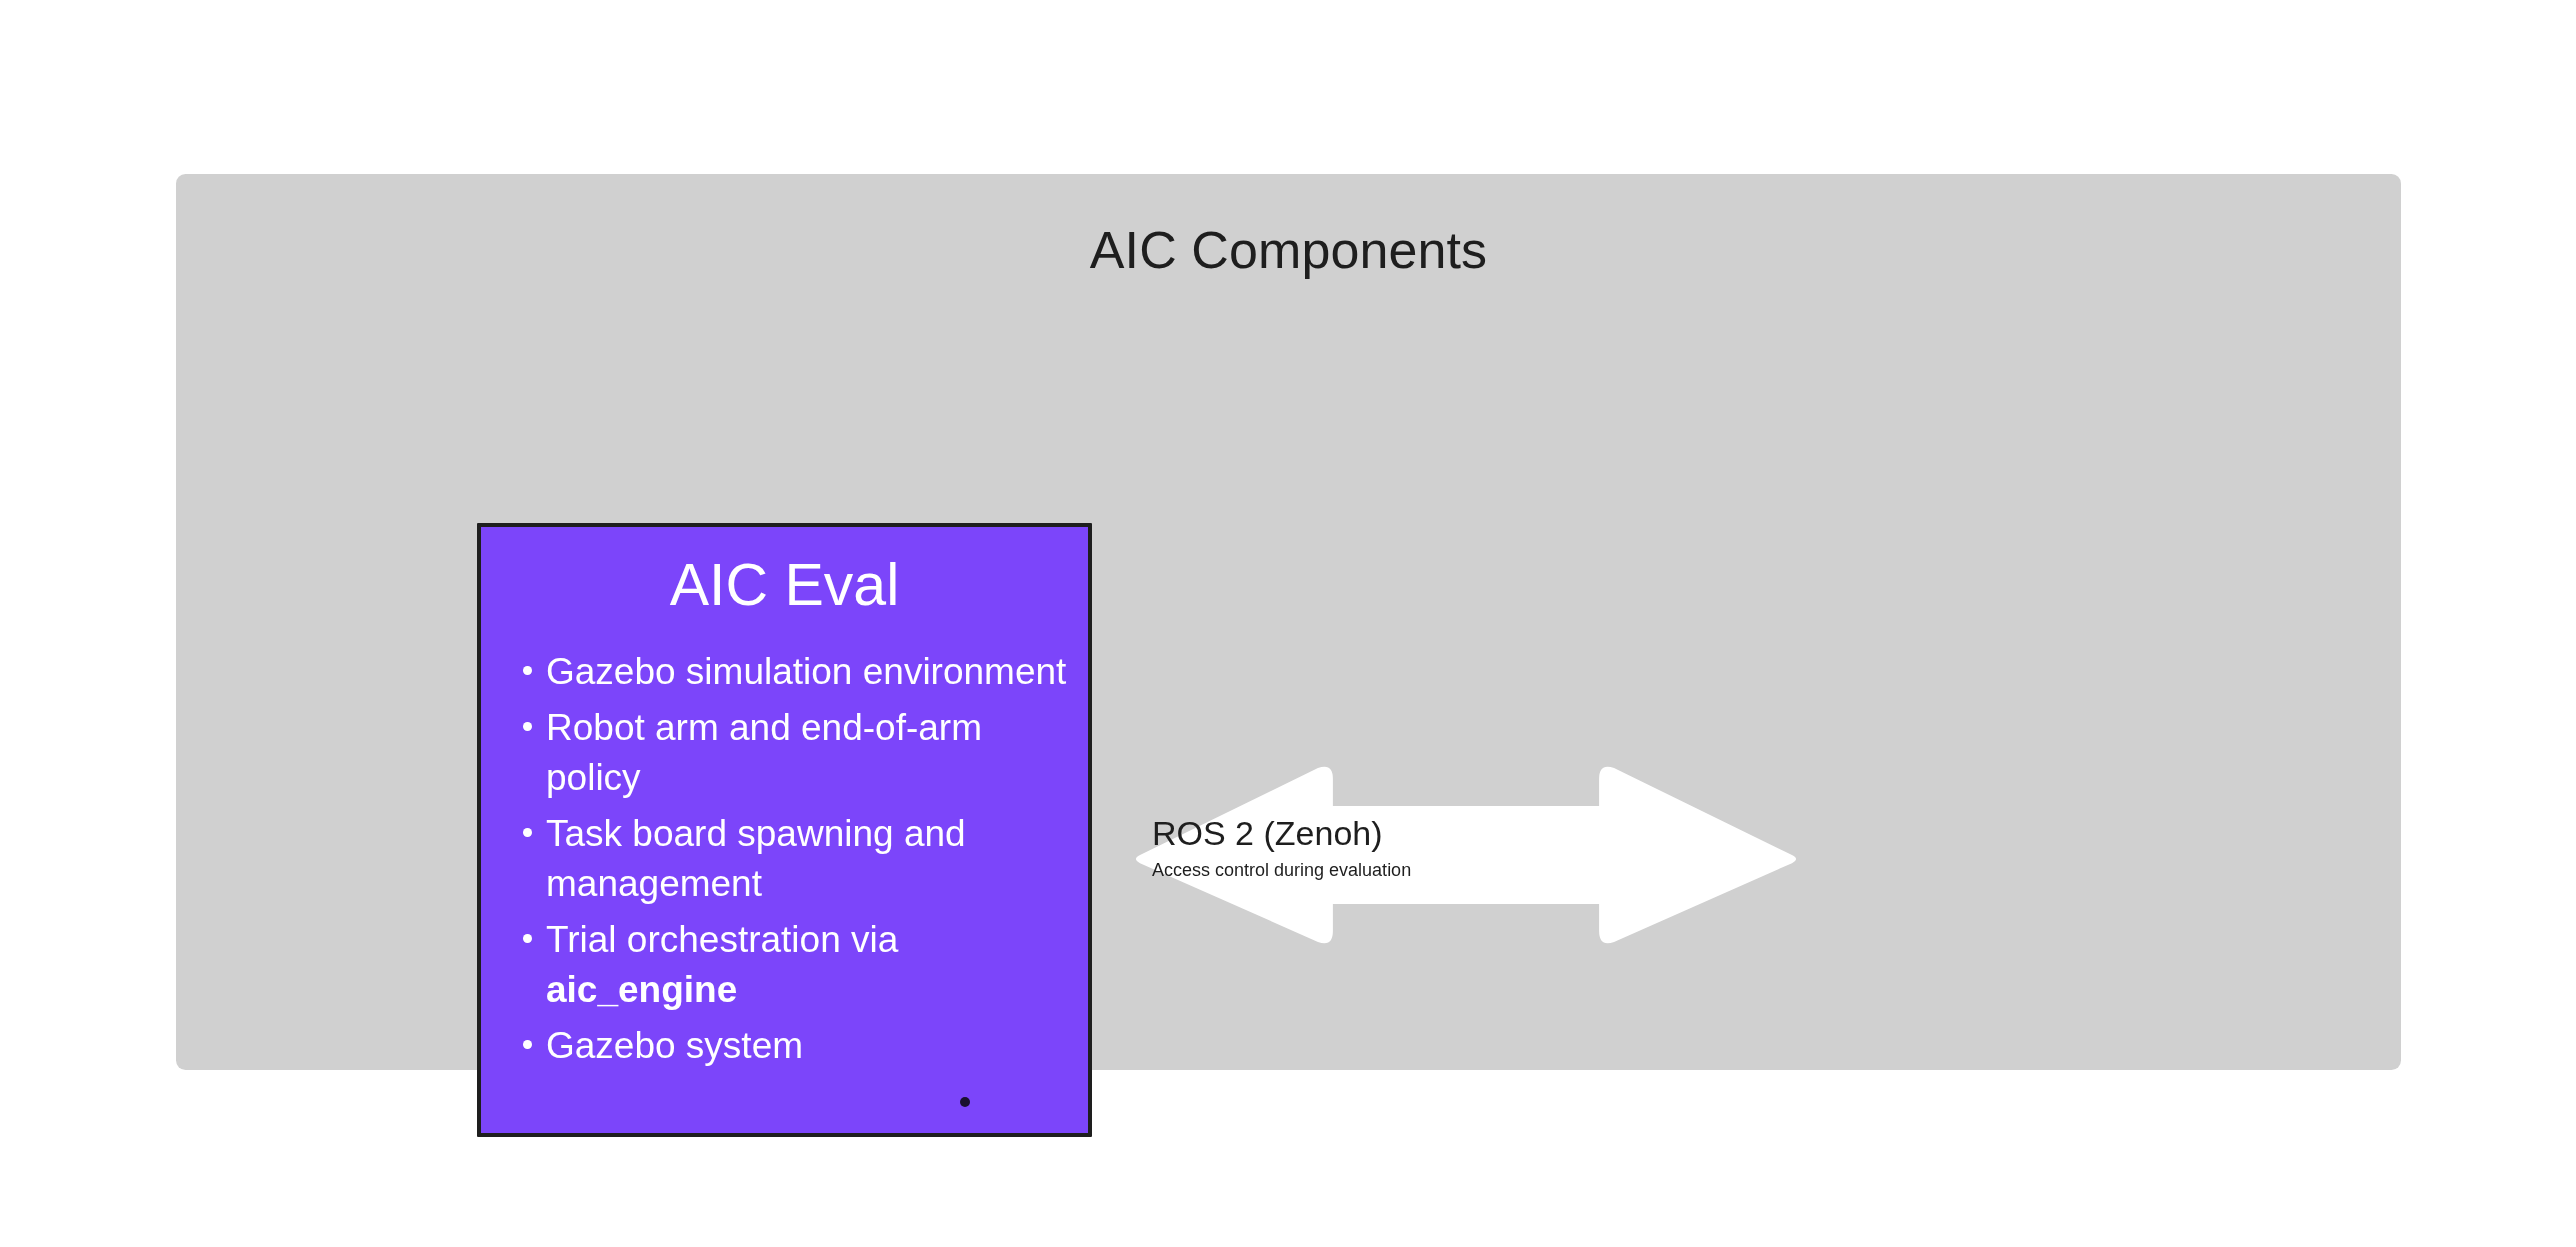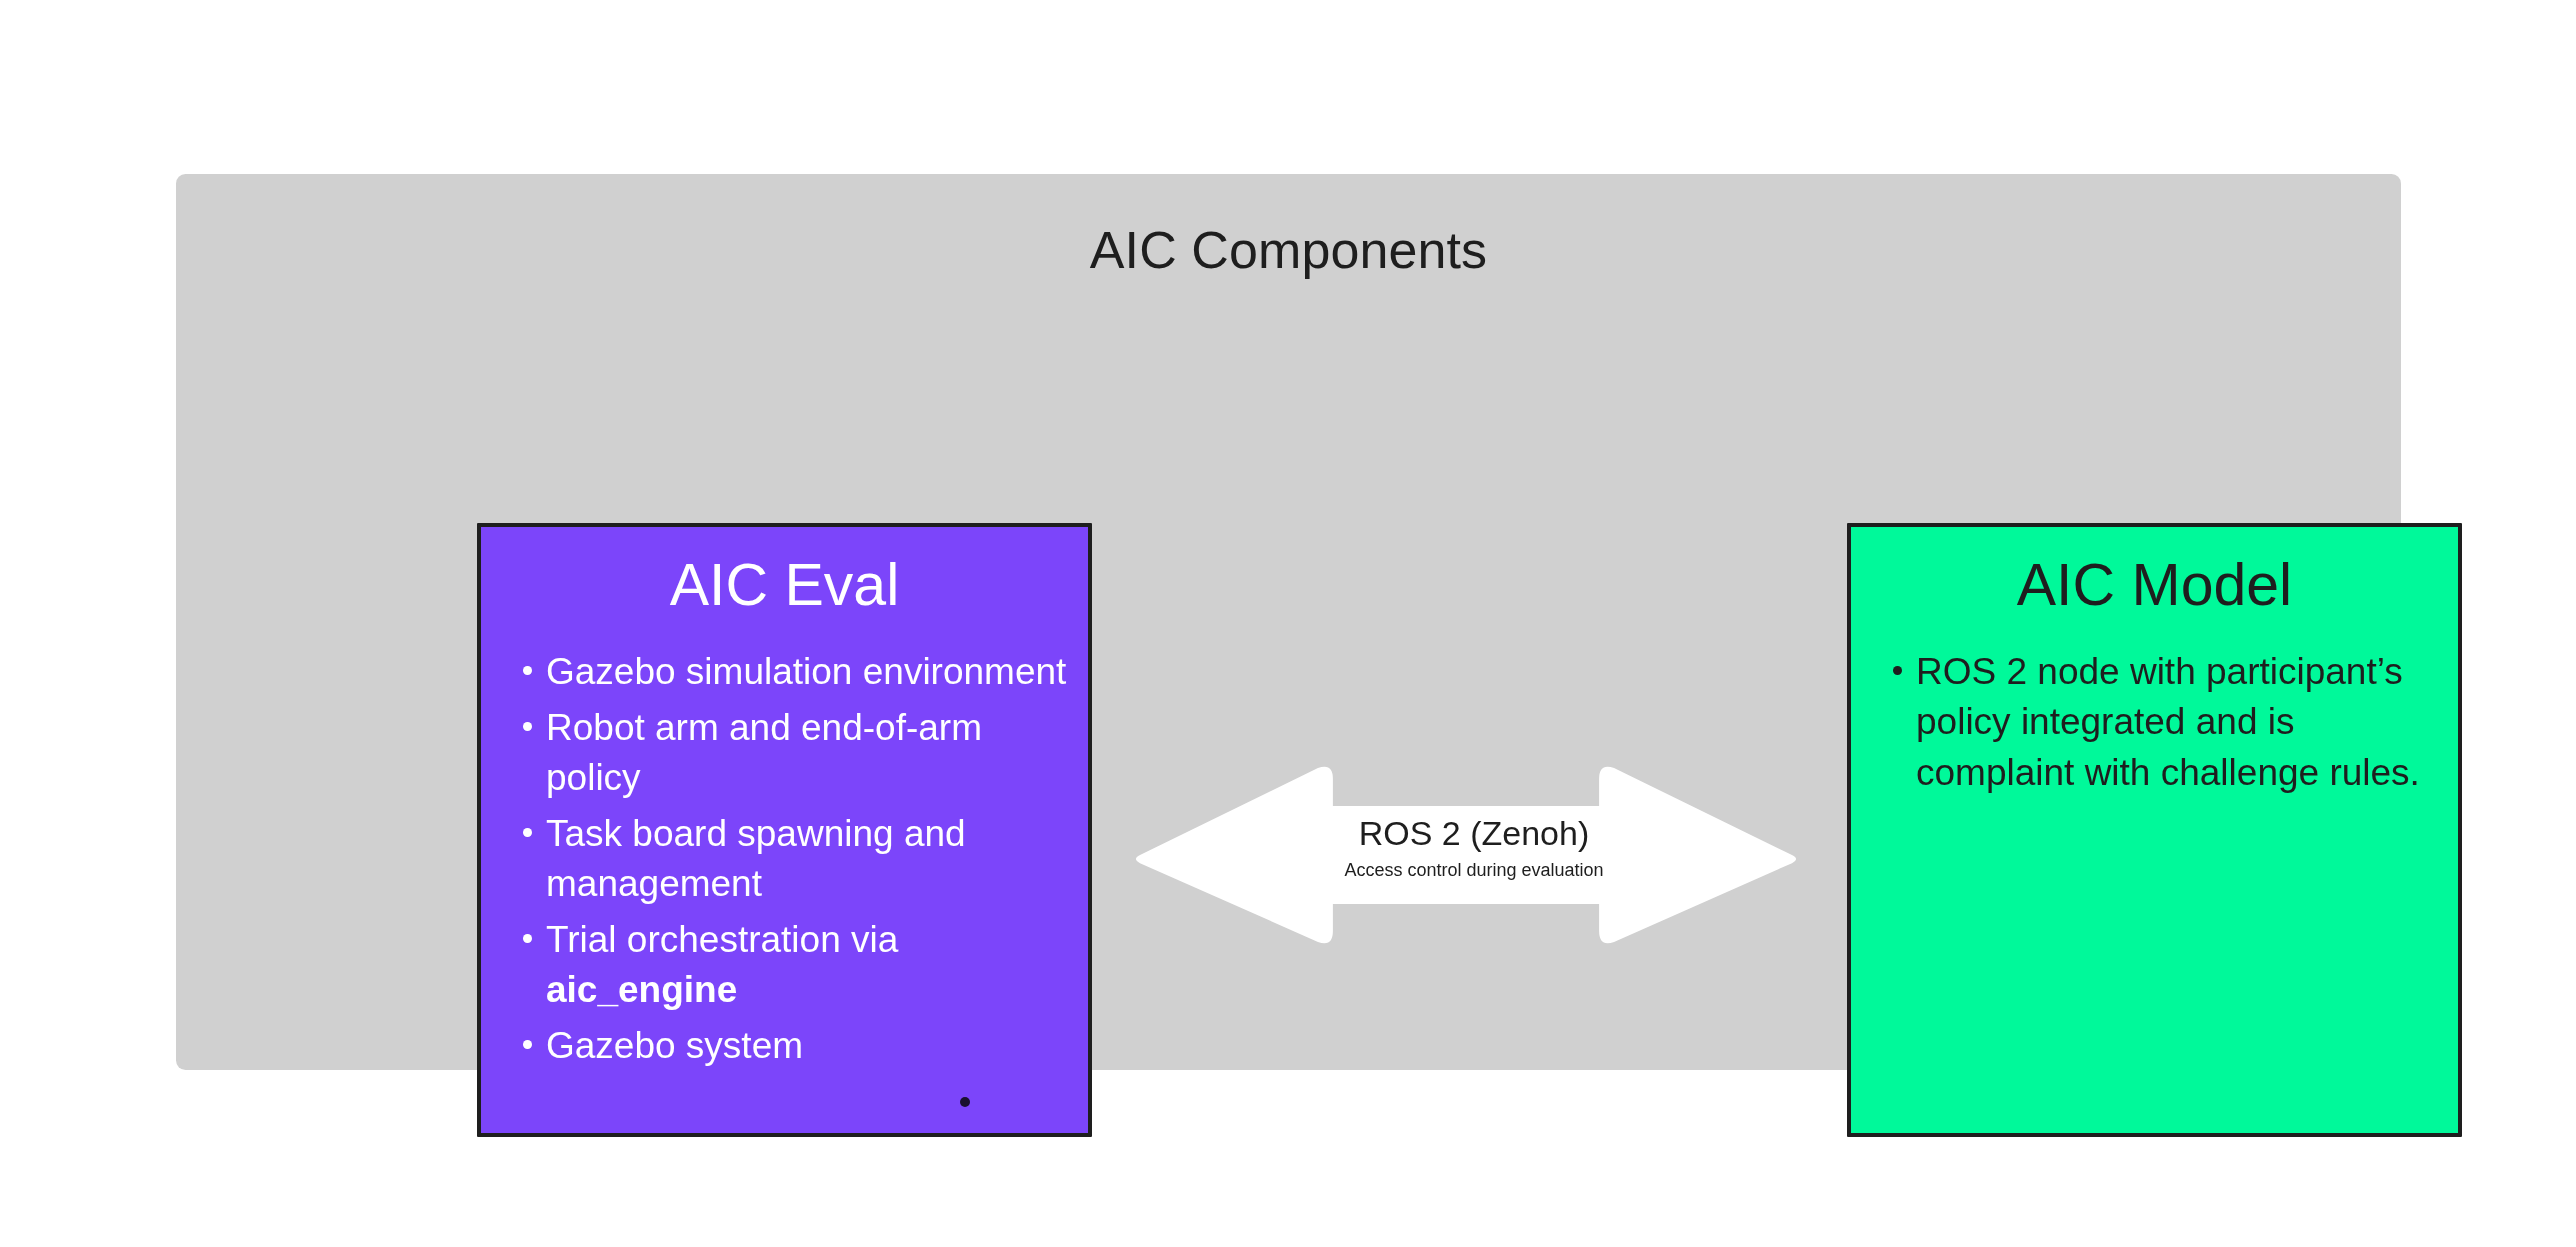--- a/index.html
+++ b/index.html
@@ -131,24 +131,24 @@
     width: 662px;
     height: 182px;
   }
   #arrow-wrap svg {
     display: block;
     width: 662px;
     height: 182px;
   }
   #arrow-labels {
     position: absolute;
-    left: 8px;
+    left: 17px;
     top: 49px;
     width: 100%;
-    text-align: center;
+    text-align: left;
     color: #1e1e1e;
   }
   #arrow-title {
     font-size: 34px;
     line-height: 1.22;
     white-space: nowrap;
   }
   #arrow-sub {
     font-size: 18px;
     line-height: 1.3;
@@ -170,26 +170,20 @@
       <ul class="comp-list">
         <li><span>Gazebo simulation environment</span></li>
         <li><span>Robot arm and end-of-arm policy</span></li>
         <li><span>Task board spawning and management</span></li>
         <li><span>Trial orchestration via </span><b>aic_engine</b></li>
         <li><span>Gazebo system</span></li>
       </ul>
       <div id="stray-dot"></div>
     </div>
 
-    <div class="comp-box" id="box-model">
-      <div class="comp-title">AIC Model</div>
-      <ul class="comp-list">
-        <li><span>ROS 2 node with participant’s policy integrated and is complaint with challenge rules.</span></li>
-      </ul>
-    </div>
 
     <div id="arrow-wrap">
       <svg viewBox="0 0 972 268" xmlns="http://www.w3.org/2000/svg">
         <path d="M 6 134
                  L 268 6
                  Q 290 -2 290 22
                  L 290 62
                  L 682 62
                  L 682 22
                  Q 682 -2 704 6

